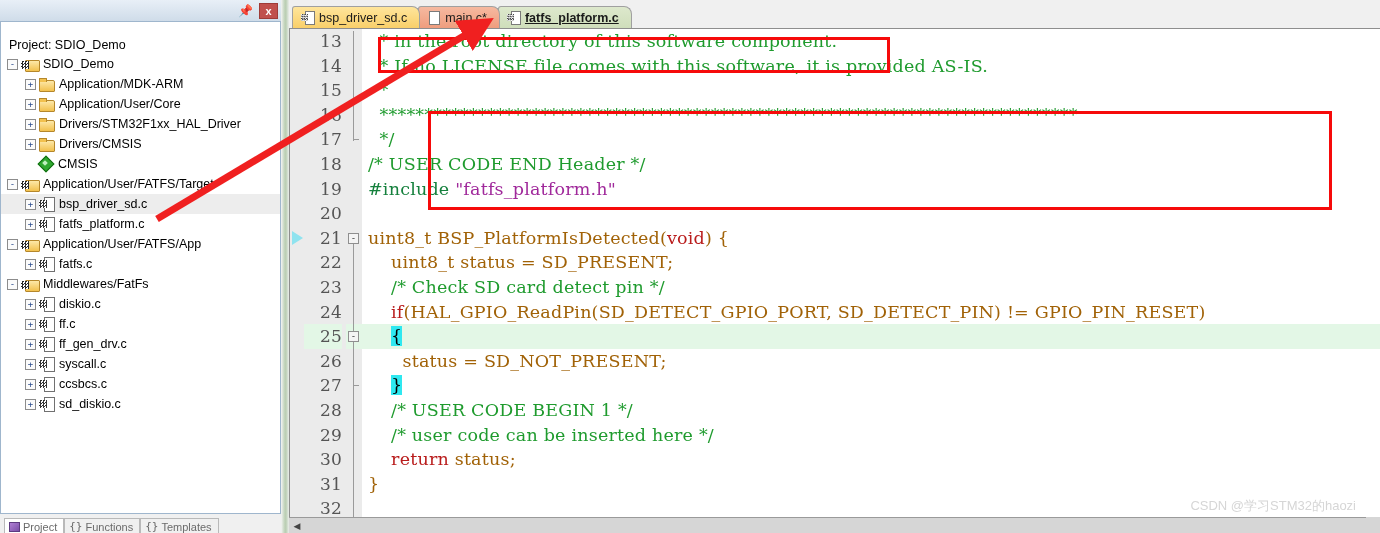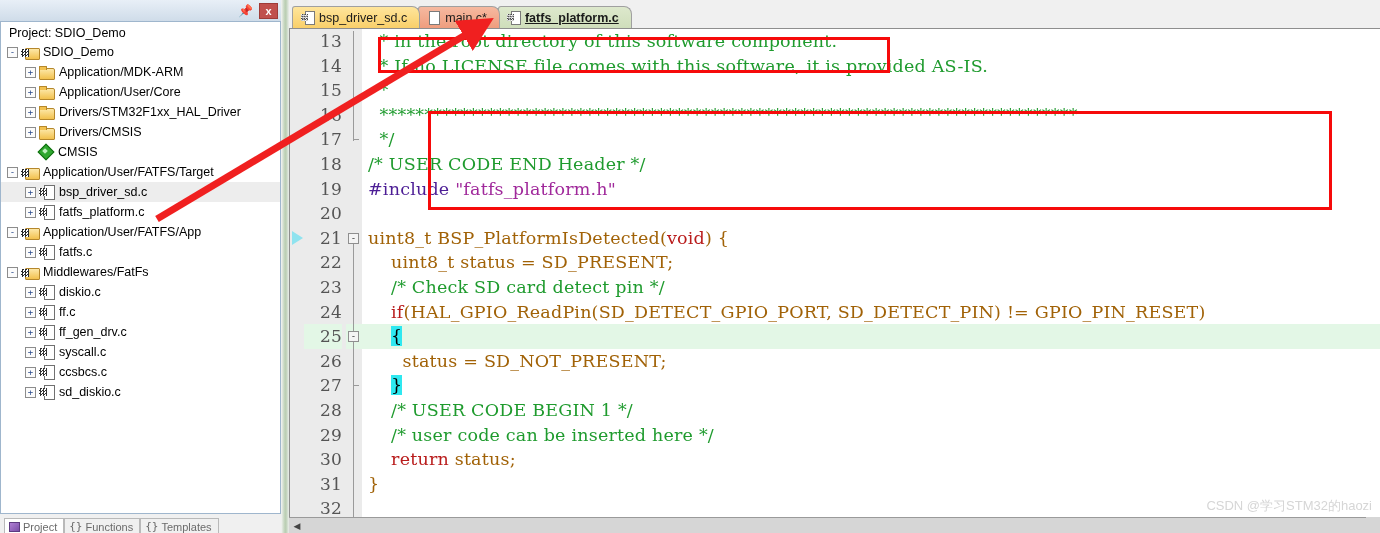--- a/index.html
+++ b/index.html
@@ -53,21 +53,21 @@
     margin-left: 4px;
     cursor: pointer;
   }
   .tree-area {
     flex: 1;
     background: #ffffff;
     border: 1px solid #9fb6cd;
     border-top: none;
     border-bottom: none;
     overflow: hidden;
-    padding-top: 2px;
+    padding-top: 14px;
     position: relative;
   }
   .tree-row {
     height: 20px;
     display: flex;
     align-items: center;
     font-size: 12.5px;
     color: #000;
     white-space: nowrap;
     font-family: "Liberation Sans", sans-serif;
@@ -275,21 +275,21 @@
     font-size: 17.5px;
     white-space: pre;
     letter-spacing: 0.2px;
   }
   .ln-col .code-line { color: #555; font-size: 17px; }
   .code-col .code-line { padding-left: 6px; }
   .hl-line { background: #e3f7e6; }
   .c-comment { color: #1f9b2e; }
   .c-kw { color: #b91c1c; }
   .c-str { color: #a0299b; }
-  .c-pre { color: #4c1d95; }
+  .c-pre { color: #15803d; }
   .c-plain { color: #a16207; }
   .brace-hl { background: #2ee8f0; color:#000; }
 
   .fold-box {
     position: absolute;
     width: 11px; height: 11px;
     border: 1px solid #8f8f8f;
     background: #f4f4f4;
     color: #333;
     font-size: 9px; line-height: 9px; text-align: center;
@@ -324,21 +324,21 @@
   .redbox {
     position: absolute;
     border: 3px solid #f60a0a;
     pointer-events: none;
     z-index: 5;
   }
   .redarrow { position: absolute; left:0; top:0; pointer-events:none; z-index: 9; }
 
   .watermark {
     position: absolute;
-    right: 8px;
+    right: 24px;
     bottom: 18px;
     font-size: 13px;
     color: #d6d6d6;
     font-family: "Liberation Sans", sans-serif;
     z-index: 8;
     white-space: nowrap;
   }
   .hscroll {
     height: 16px;
     background: #d6d6d6;

